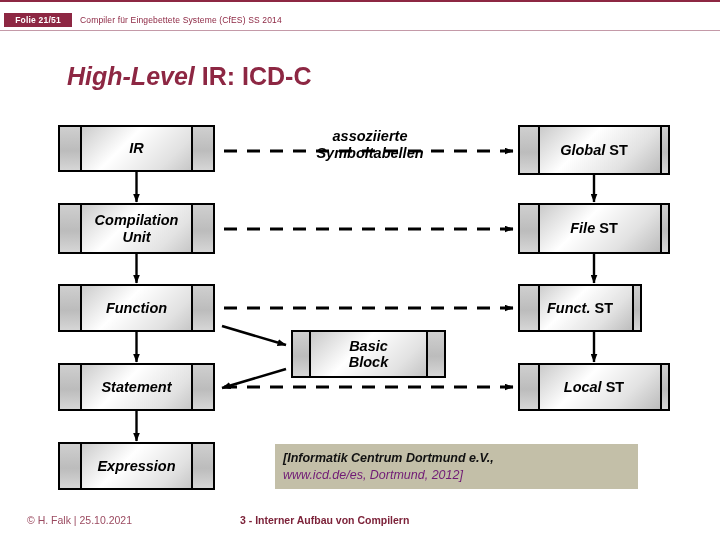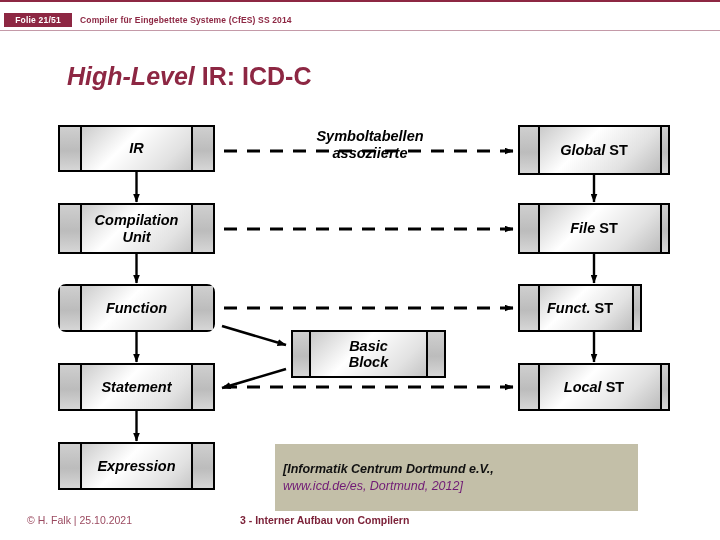--- a/index.html
+++ b/index.html
@@ -37,21 +37,20 @@
   }
   #header-course {
     position: absolute;
     left: 80px; top: 13px;
     height: 14px;
     display: flex;
     align-items: center;
     color: #8d2743;
     font-size: 8.5px;
     letter-spacing: 0.15px;
-    font-weight: bold;
   }
   #header-underline {
     position: absolute;
     left: 0; top: 30px;
     width: 720px; height: 1px;
     background: #c49aa8;
   }
 
   
   #page-title {
@@ -120,21 +119,21 @@
   .arrow-svg {
     position: absolute;
     overflow: visible;
     pointer-events: none;
   }
 
   
   #icd-caption {
     position: absolute;
     left: 275px; top: 444px;
-    width: 363px; height: 67px;
+    width: 363px; height: 45px;
     background: #c3bfa8;
     display: flex;
     flex-direction: column;
     justify-content: center;
     padding-left: 8px;
     box-sizing: border-box;
   }
   #icd-caption .line1 {
     font-size: 12.5px;
     font-weight: bold;
@@ -186,21 +185,21 @@
 
 <div class="prep-box" style="left:58px; top:203px; width:157px; height:51px;align-items:center;">
   <div class="side side-l"></div>
   <div class="side side-r"></div>
   <div class="bar bar-l"></div>
   <div class="bar bar-r"></div>
   <div class="lbl">Compilation
 Unit</div>
 </div>
 
-<div class="prep-box" style="left:58px; top:284px; width:157px; height:48px;border-radius:8px;">
+<div class="prep-box" style="left:58px; top:284px; width:157px; height:48px;">
   <div class="side side-l"></div>
   <div class="side side-r"></div>
   <div class="bar bar-l"></div>
   <div class="bar bar-r"></div>
   <div class="lbl">Function</div>
 </div>
 
 <div class="prep-box" style="left:58px; top:363px; width:157px; height:48px;">
   <div class="side side-l"></div>
   <div class="side side-r"></div>
@@ -253,22 +252,22 @@
 <div class="prep-box st-box" style="left:518px; top:363px; width:152px; height:48px;">
   <div class="side side-l"></div>
   <div class="side side-r"></div>
   <div class="bar bar-l"></div>
   <div class="bar bar-r"></div>
   <div class="lbl"><span>Local</span><span class="up"> ST</span></div>
 </div>
 
 <div style="position:absolute; left:280px; top:128px; width:180px; text-align:center;
             font-size:14.5px; font-weight:bold; font-style:italic; line-height:1.15; color:#000;">
+  <div>assoziierte</div>
   <div>Symboltabellen</div>
-  <div>assoziierte</div>
 </div>
 
 <svg class="arrow-svg" width="720" height="540" style="left:0; top:0;">
   <defs>
     <marker id="ah" markerWidth="9" markerHeight="7" refX="8.5" refY="3.5" orient="auto" markerUnits="userSpaceOnUse">
       <polygon points="0 0, 9 3.5, 0 7" fill="#000000"></polygon>
     </marker>
   </defs>
 
   <line x1="136.5" y1="172" x2="136.5" y2="202" stroke="#000" stroke-width="2.4" marker-end="url(#ah)"></line>

